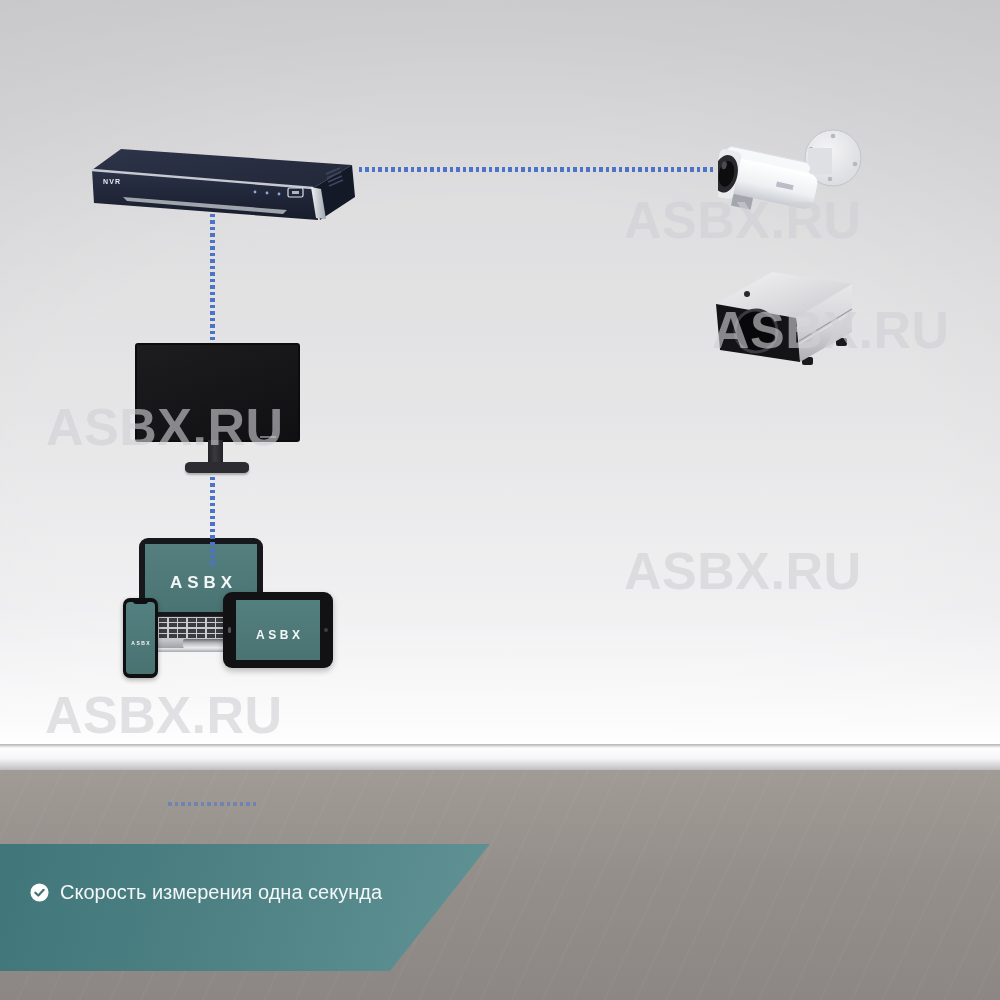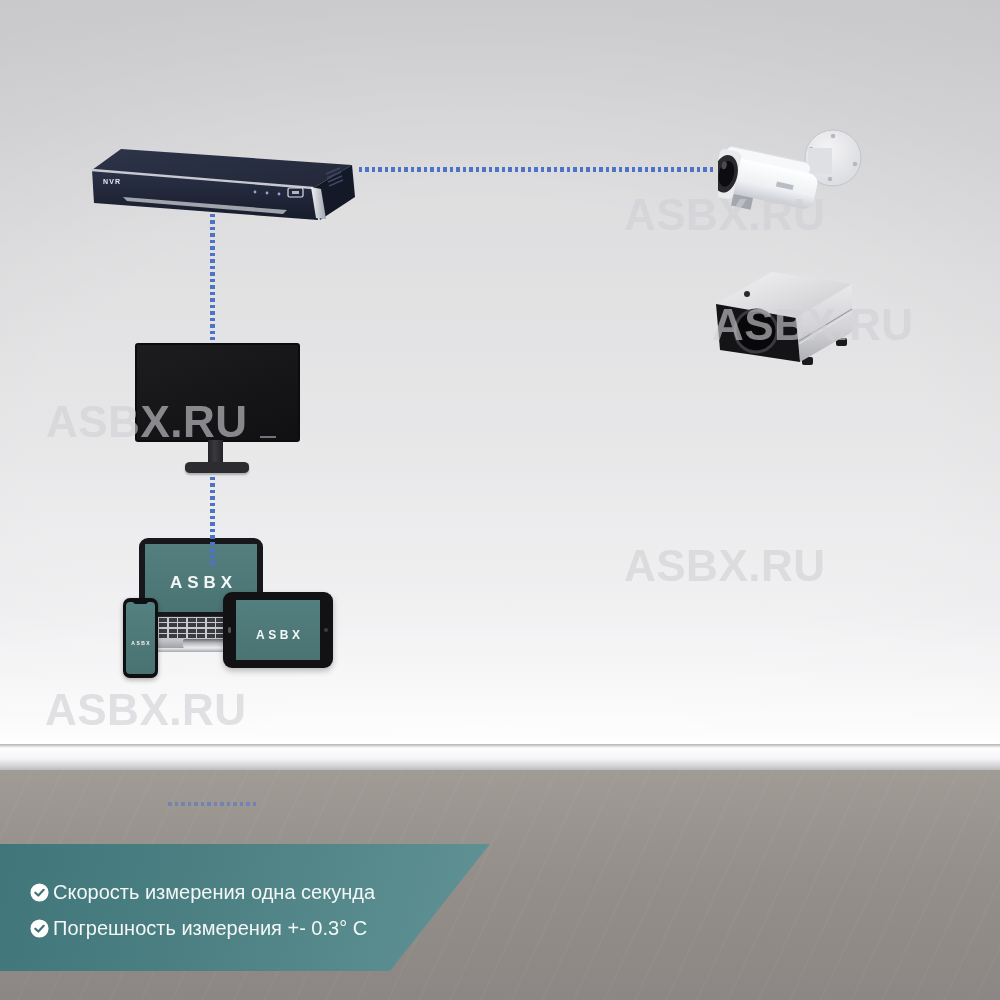--- a/index.html
+++ b/index.html
@@ -18,21 +18,21 @@
   .floor{position:absolute;left:0;top:770px;width:1000px;height:230px;
     background:linear-gradient(180deg,#a19b96 0%,#958f8b 45%,#8c8784 100%);}
   .floor-texture{position:absolute;left:0;top:770px;width:1000px;height:230px;opacity:.5;
     background:repeating-linear-gradient(115deg, rgba(255,255,255,.05) 0 2px, rgba(0,0,0,0) 2px 28px);}
   
   .dotline{position:absolute;z-index:6;}
   .dotline.h{height:4.5px;background-image:repeating-linear-gradient(90deg,var(--dot) 0 3.5px,transparent 3.5px 6.5px);}
   .dotline.v{width:4.5px;background-image:repeating-linear-gradient(180deg,var(--dot) 0 3.5px,transparent 3.5px 6.5px);}
   .dotline.faint{opacity:.55;height:4px;}
   
-  .wm{position:absolute;z-index:20;font-weight:700;font-size:44px;letter-spacing:.5px;
+  .wm{position:absolute;z-index:20;font-weight:700;font-size:52px;letter-spacing:.5px;
     color:rgba(209,209,213,.62);white-space:nowrap;}
   
   .dev{position:absolute;}
   
   .monitor-screen{left:135px;top:343px;width:165px;height:99px;z-index:4;
     background:linear-gradient(160deg,#1d1d20 0%,#151517 60%,#101012 100%);
     border:2px solid #0c0c0e;border-radius:3px;box-sizing:border-box;}
   .monitor-dashes{position:absolute;right:22px;bottom:2px;width:16px;height:2px;background:#737378;}
   .monitor-neck{left:208px;top:440px;width:15px;height:26px;z-index:4;
     background:linear-gradient(90deg,#232326,#3a3a3e 45%,#232326);}
@@ -70,21 +70,21 @@
   .phone-display{position:absolute;left:3px;top:4px;width:29px;height:72px;border-radius:4px;
     background:linear-gradient(180deg,#538080,#497271);display:flex;align-items:center;justify-content:center;}
   .phone .screen-label{font-size:5px;letter-spacing:1.5px;text-indent:1.5px;}
   .phone-notch{position:absolute;left:10px;top:3px;width:15px;height:3px;border-radius:0 0 3px 3px;background:#0f0f12;}
   
   .svgdev{position:absolute;z-index:4;}
   
   .banner{position:absolute;left:0;top:844px;width:490px;height:127px;z-index:30;
     clip-path:polygon(0 0,100% 0,79.6% 100%,0 100%);
     background:linear-gradient(105deg,#40767a 0%,#4d8184 45%,#619395 100%);}
-  .banner-row{position:absolute;left:30px;display:flex;align-items:center;gap:4px;height:22px;text-align:right;}
+  .banner-row{position:absolute;left:30px;display:flex;align-items:center;gap:11px;height:22px;text-align:right;}
   .banner-row.r1{top:37px;}
   .banner-row.r2{top:73px;}
   .banner-text{color:#f3f7f7;font-size:20px;font-weight:500;white-space:nowrap;}
   .check-icon{width:19px;height:19px;flex:0 0 19px;}
 </style>
 </head>
 <body>
 
 <div class="scene" style="--dot: #4d73c8;">
 
@@ -227,22 +227,15 @@
   <span class="wm" style="left:45px;top:685px;">ASBX.RU</span>
 
   <div class="banner" style="background-image: linear-gradient(105deg, rgb(64, 118, 122) 0%, rgb(77, 129, 132) 45%, rgb(97, 147, 149) 100%);">
     <div class="banner-row r1">
       <svg class="check-icon" viewBox="0 0 20 20">
         <circle cx="10" cy="10" r="9.5" fill="#ffffff"></circle>
         <path d="M5.6 10.2 L8.8 13.2 L14.4 7.2" fill="none" stroke="#3f7376" stroke-width="2.3" stroke-linecap="round" stroke-linejoin="round"></path>
       </svg>
       <span class="banner-text">Скорость измерения одна секунда</span>
     </div>
-    <div class="banner-row r2">
-      <svg class="check-icon" viewBox="0 0 20 20">
-        <circle cx="10" cy="10" r="9.5" fill="#ffffff"></circle>
-        <path d="M5.6 10.2 L8.8 13.2 L14.4 7.2" fill="none" stroke="#3f7376" stroke-width="2.3" stroke-linecap="round" stroke-linejoin="round"></path>
-      </svg>
-      <span class="banner-text">Погрешность измерения +- 0.3° C</span>
-    </div>
   </div>
 
 </div>
 
 </body></html>

